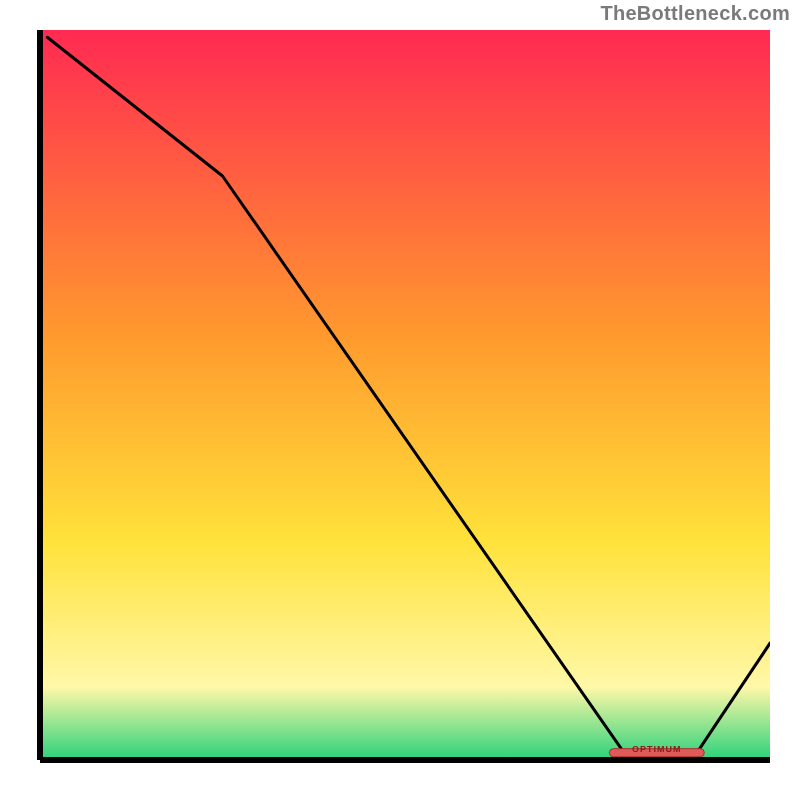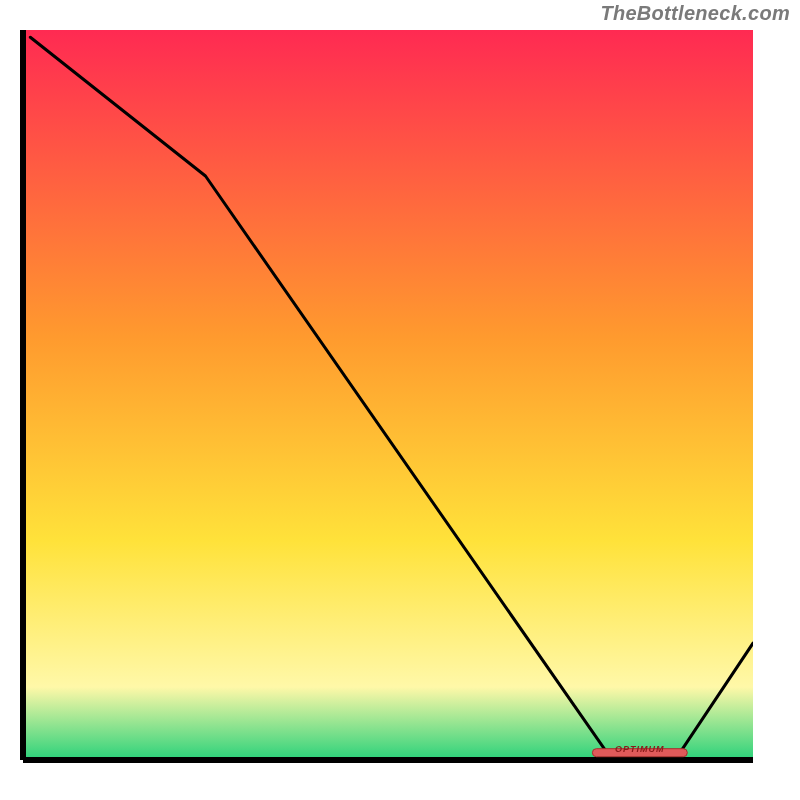--- a/index.html
+++ b/index.html
@@ -8,35 +8,34 @@
     width: 800px;
     height: 800px;
     background: #ffffff;
     font-family: Arial, Helvetica, sans-serif;
     overflow: hidden;
   }
   .stage {
     position: relative;
     width: 800px;
     height: 568px;
-    font-style: italic;
   }
   .watermark {
     position: absolute;
     top: 2px;
     right: 10px;
     font-size: 20px;
     font-weight: 600;
     color: #7a7a7a;
     letter-spacing: 0.3px;
     user-select: none;
   }
   .chart-wrap {
     position: absolute;
-    left: 13px;
+    left: 30px;
     top: 30px;
     width: 740px;
     height: 740px;
   }
   svg { display: block; }
   .marker-label {
     font-family: Arial, sans-serif;
     font-size: 9px;
     font-weight: 700;
     fill: #8b1a1a;

